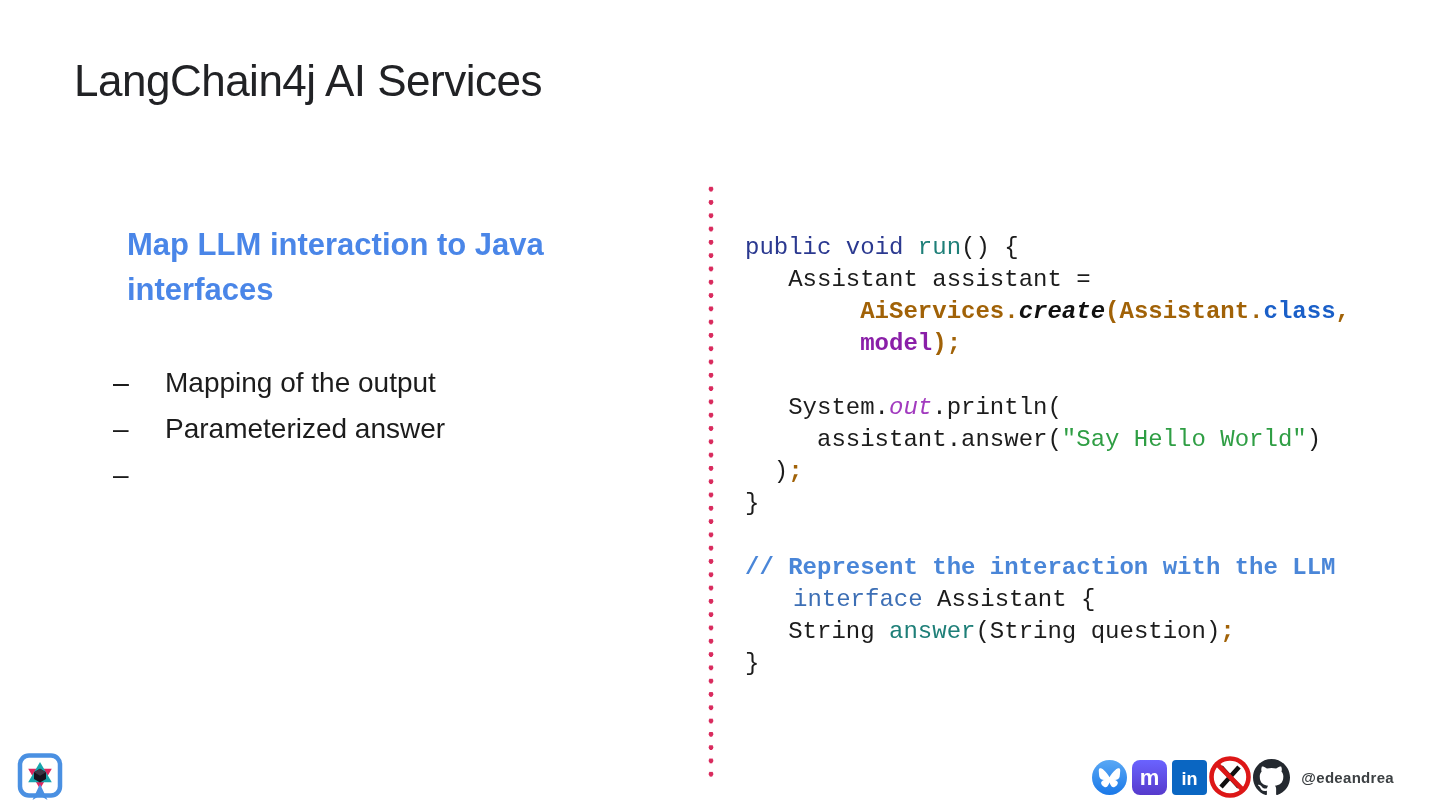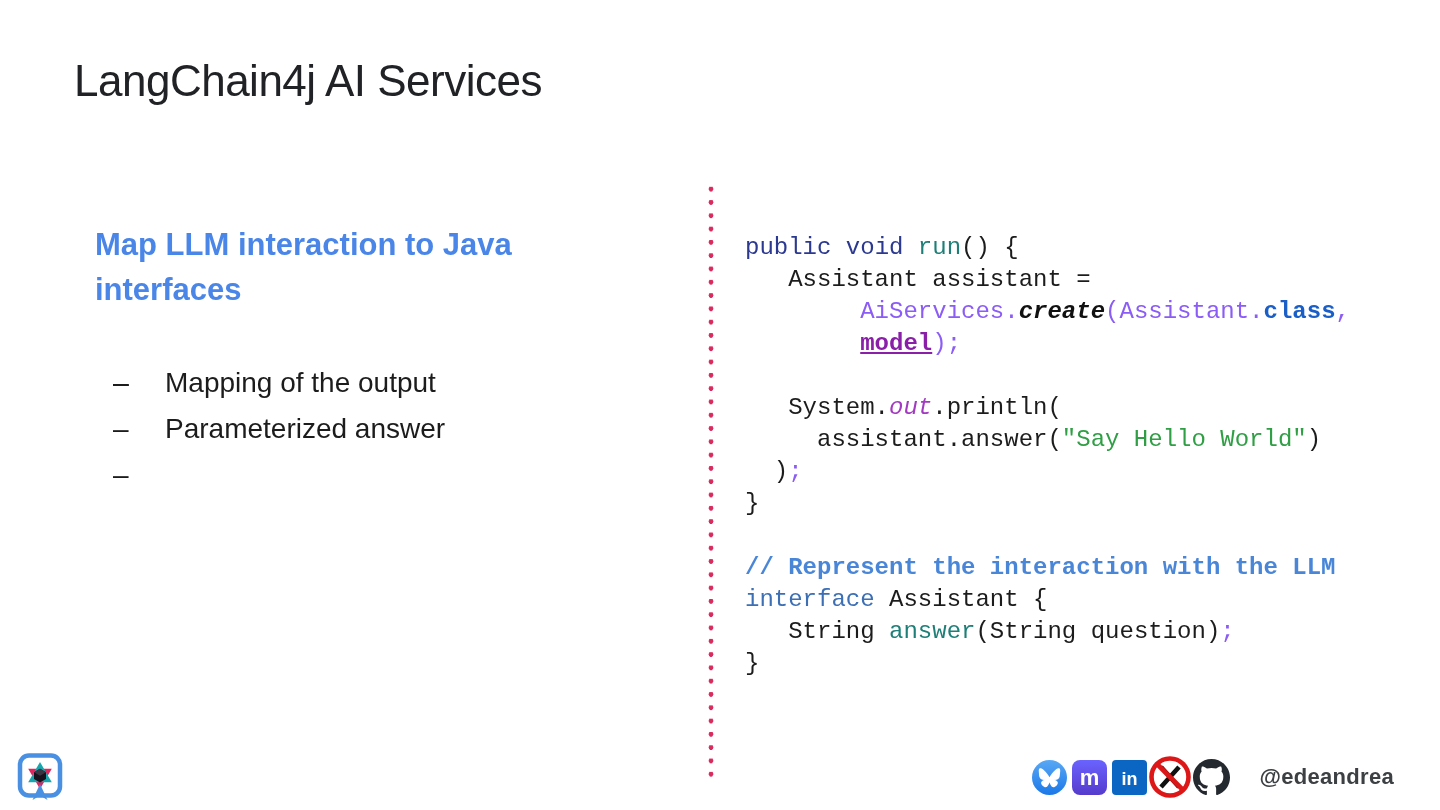--- a/index.html
+++ b/index.html
@@ -12,20 +12,21 @@
     position: absolute; left: 74px; top: 56px;
     font-size: 44px; font-weight: 300; letter-spacing: -0.5px;
     color: #212225;
   }
 
   .left-col { position: absolute; left: 95px; top: 222px; width: 560px; }
   .section-heading {
     font-size: 31px; line-height: 45px; font-weight: 700;
     color: var(--accent-blue, #4a86e8);
     max-width: 555px;
+    margin-left: 32px;
   }
   .bullet-list { list-style: none; margin-top: 48px; }
   .bullet-list li {
     position: relative; padding-left: 70px;
     font-size: 28px; line-height: 46px; color: #1c1c1c;
     width: 472px;
   }
   .bullet-list .marker { position: absolute; left: 18px; top: 0; }
 
   .divider {
@@ -37,39 +38,39 @@
   .code {
     position: absolute; left: 745px; top: 232px;
     font-family: "Liberation Mono", monospace;
     font-size: 24px; line-height: 32px; white-space: pre;
     color: #1c1c1c;
   }
   .code-line { height: 32px; }
   .tk-p   { color: #1c1c1c; }
   .tk-kw  { color: var(--code-keyword, #2b3990); }
   .tk-fn  { color: var(--code-function, #1e7f78); }
-  .tk-b   { color: #8b5cf6; font-weight: 400; }
+  .tk-b   { color: #a16207; font-weight: 700; }
   .tk-bi  { color: #111111; font-weight: 700; font-style: italic; }
   .tk-cls { color: var(--code-class, #1a5fc8); font-weight: 700; }
-  .tk-mdl { color: var(--code-field, #8a1fa8); font-weight: 700; text-decoration: underline; }
+  .tk-mdl { color: var(--code-field, #8a1fa8); font-weight: 700; }
   .tk-fld { color: #a23bbf; font-style: italic; margin-top: 27px; }
   .tk-str { color: var(--code-string, #2f9e44); }
   .tk-cmt { color: var(--code-comment, #4a86d8); font-weight: 700; }
-  .tk-ifc { color: var(--code-interface, #3d6fb5); }
+  .tk-ifc { color: var(--code-interface, #3d6fb5); margin-left: 48px; }
 
   .logo { position: absolute; left: 15px; top: 748px; width: 50px; height: 56px; }
 
   .footer {
     position: absolute; right: 46px; top: 754px; height: 46px;
     display: flex; align-items: center; gap: 5px;
   }
   .footer .icon { display: block; flex: 0 0 auto; }
   .icon-x { margin: 0 -5px; position: relative; z-index: 2; }
   .handle {
-    margin-left: 24px; font-size: 22px; font-weight: 700; color: #3c4043;
+    margin-left: 6px; font-size: 15px; font-weight: 700; color: #3c4043;
     letter-spacing: 0.3px;
   }
 </style>
 </head>
 <body>
 
 <div class="slide">
 
   <h1 class="slide-title">LangChain4j AI Services</h1>
 

